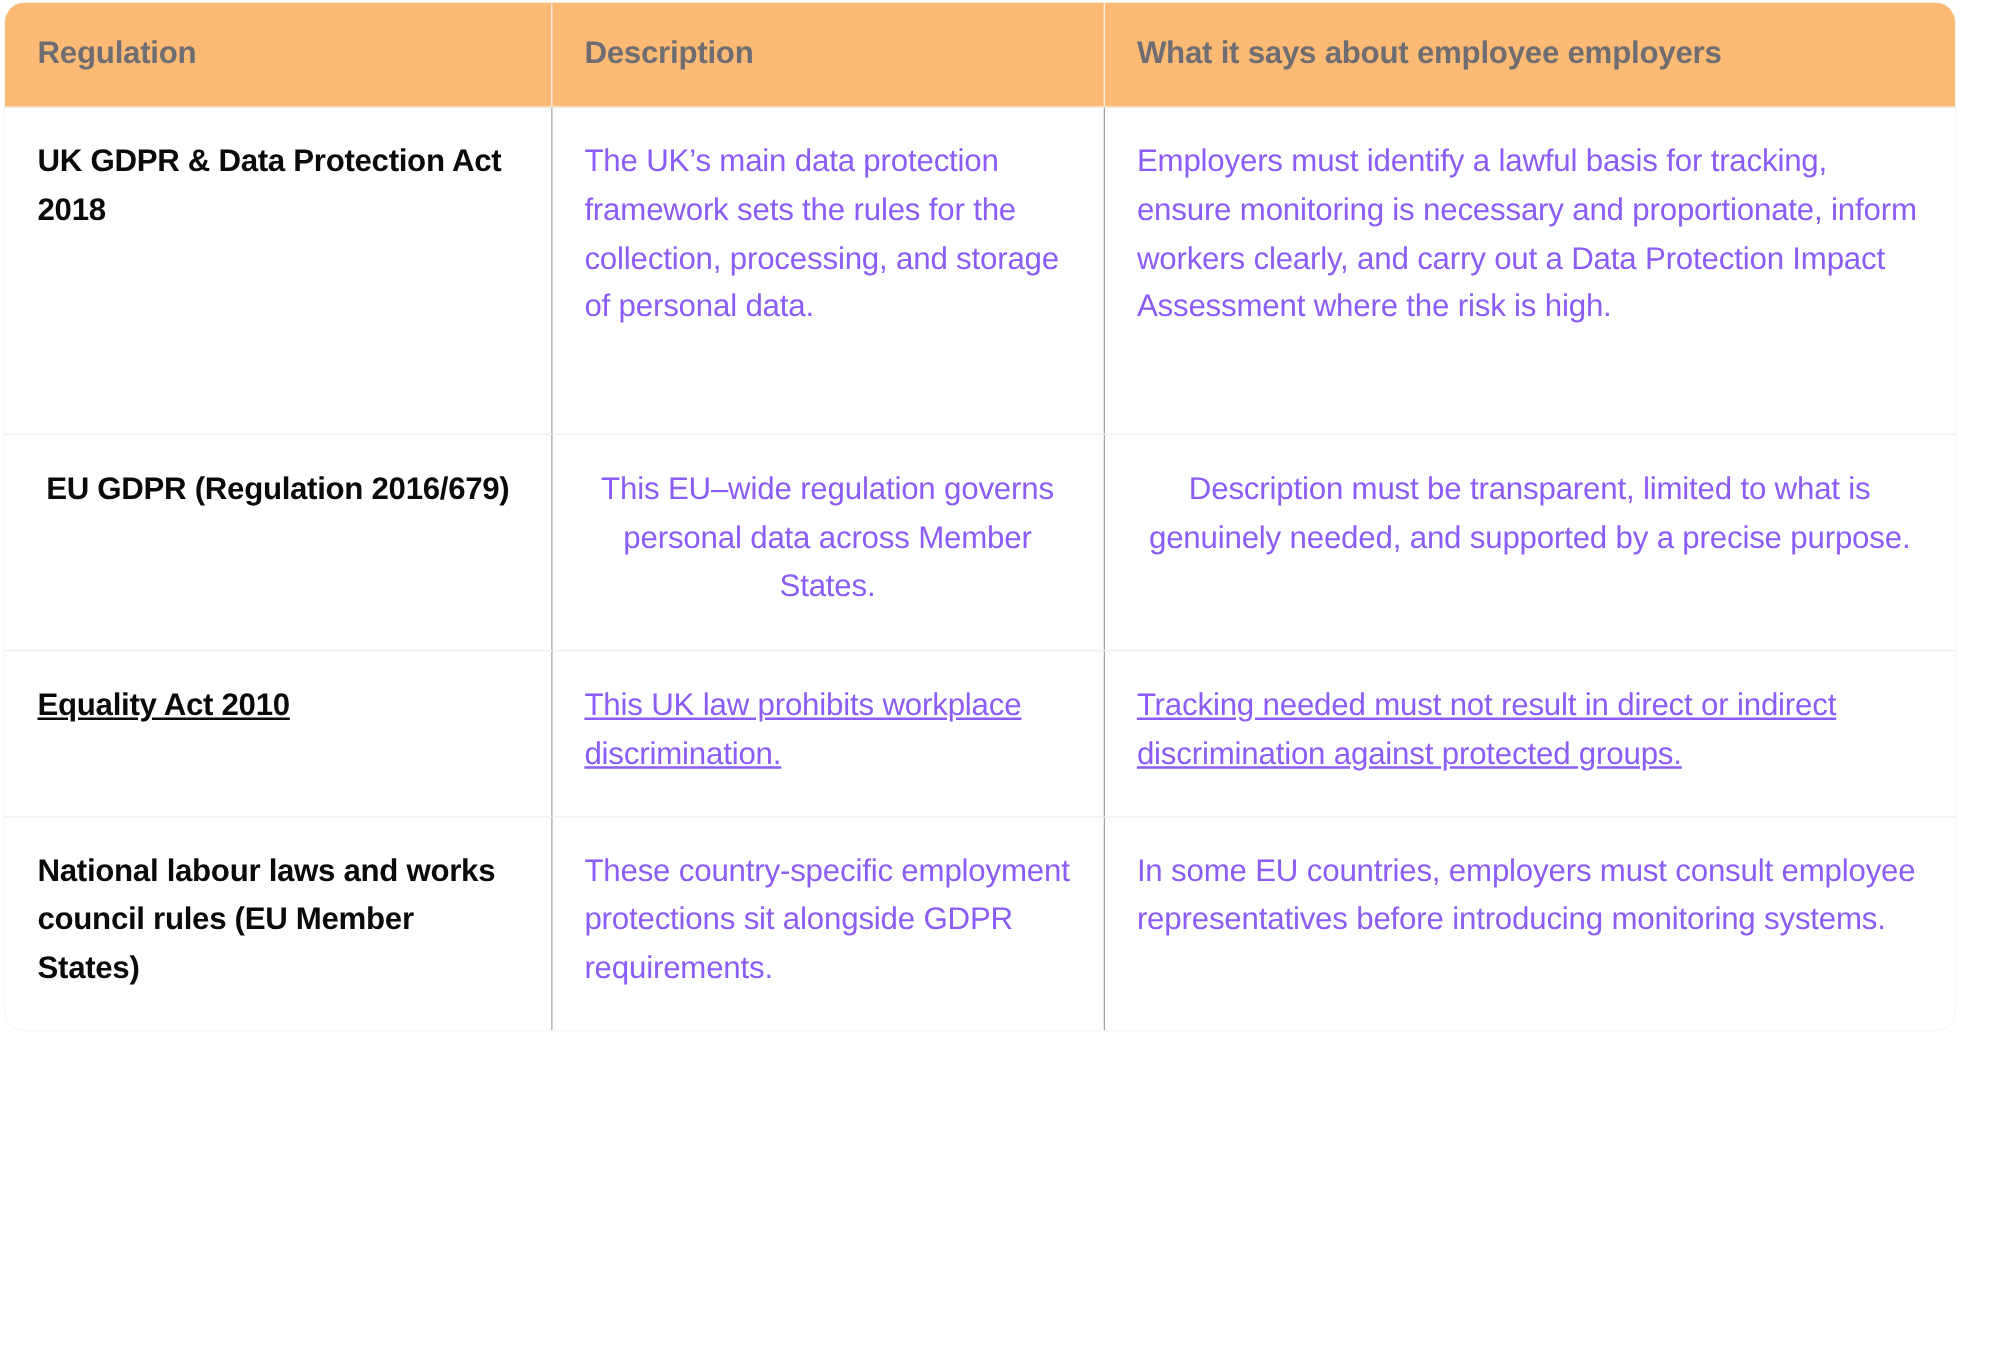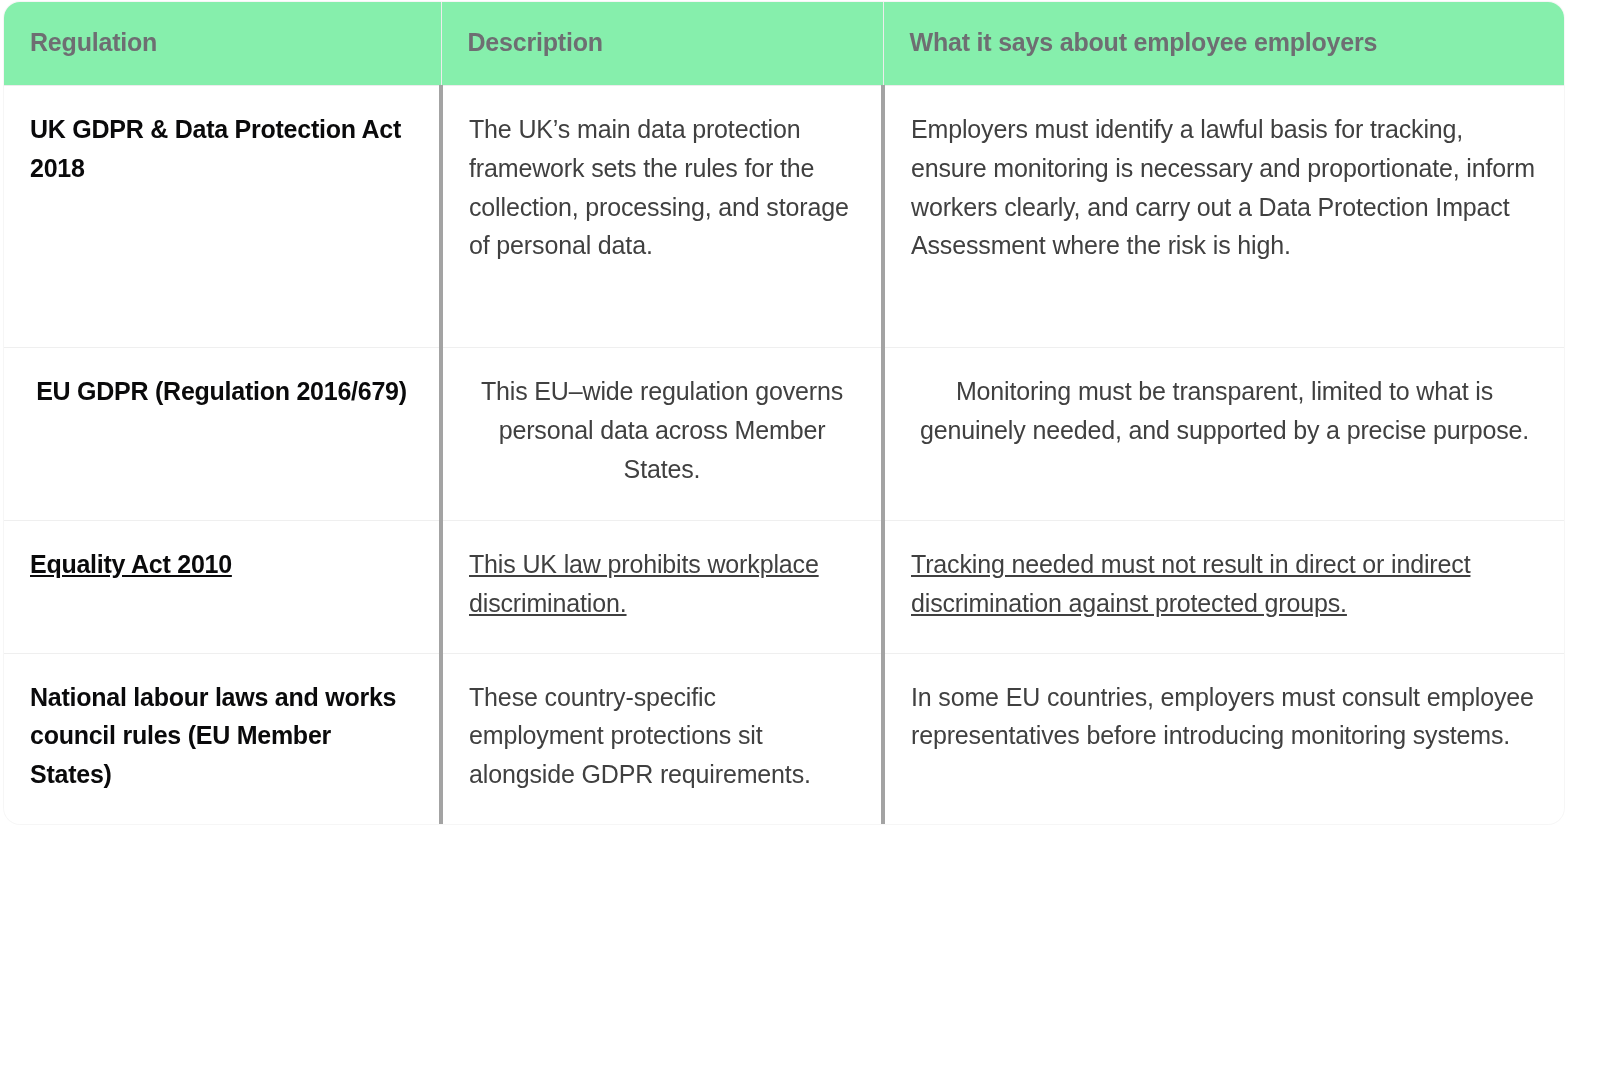--- a/index.html
+++ b/index.html
@@ -30,55 +30,55 @@
     border-collapse: collapse;
     table-layout: fixed;
     width: 1560px;
   }
 
   col.c1 { width: 437px; }
   col.c2 { width: 442px; }
   col.c3 { width: 681px; }
 
   thead th {
-    background: #86efac;
+    background: #fdba74;
     text-align: left;
     font-size: 25px;
     font-weight: 700;
     color: #6e6e72;
     letter-spacing: -0.2px;
     padding: 25px 26px 28px 26px;
     border-right: 1px solid #ececec;
     border-bottom: 1px solid #ececec;
     vertical-align: top;
     line-height: 1.2;
   }
   thead th:last-child { border-right: none; }
 
   tbody td {
     vertical-align: top;
-    border-right: 4px solid #a3a3a3;
+    border-right: 1px solid #a3a3a3;
     border-bottom: 1px solid #efefef;
     padding: 24px 26px 30px 26px;
     font-size: 25px;
     line-height: 1.55;
     color: #111112;
     letter-spacing: -0.15px;
   }
   tbody td:last-child { border-right: none; margin-left: 32px; }
   tbody tr:last-child td { border-bottom: none; }
 
   td.col-reg {
     font-weight: 700;
     color: #0a0a0b;
     letter-spacing: -0.25px;
   }
   td.col-desc, td.col-says {
     font-weight: 400;
-    color: #404040;
+    color: #8b5cf6;
   }
 
   
   tr[data-row="0"] td { height: 207px; }
   tr[data-row="1"] td { height: 118px; text-align: center; }
   tr[data-row="2"] td { height: 114px; }
   tr[data-row="3"] td { height: 114px; }
   tr[data-row="4"] td { height: 74px; text-decoration: underline; }
   tr[data-row="5"] td { height: 112px; }
 </style>
@@ -101,21 +101,21 @@
     </thead>
     <tbody>
       <tr data-row="0">
         <td class="col-reg">UK GDPR &amp; Data Protection Act 2018</td>
         <td class="col-desc">The UK’s main data protection framework sets the rules for the collection, processing, and storage of personal data.</td>
         <td class="col-says">Employers must identify a lawful basis for tracking, ensure monitoring is necessary and proportionate, inform workers clearly, and carry out a Data Protection Impact Assessment where the risk is high.</td>
       </tr>
       <tr data-row="1">
         <td class="col-reg">EU GDPR (Regulation 2016/679)</td>
         <td class="col-desc">This EU–wide regulation governs personal data across Member States.</td>
-        <td class="col-says">Monitoring must be transparent, limited to what is genuinely needed, and supported by a precise purpose.</td>
+        <td class="col-says">Description must be transparent, limited to what is genuinely needed, and supported by a precise purpose.</td>
       </tr>
       <tr data-row="4">
         <td class="col-reg">Equality Act 2010</td>
         <td class="col-desc">This UK law prohibits workplace discrimination.</td>
         <td class="col-says">Tracking needed must not result in direct or indirect discrimination against protected groups.</td>
       </tr>
       <tr data-row="5">
         <td class="col-reg">National labour laws and works council rules (EU Member States)</td>
         <td class="col-desc">These country-specific employment protections sit alongside GDPR requirements.</td>
         <td class="col-says">In some EU countries, employers must consult employee representatives before introducing monitoring systems.</td>

